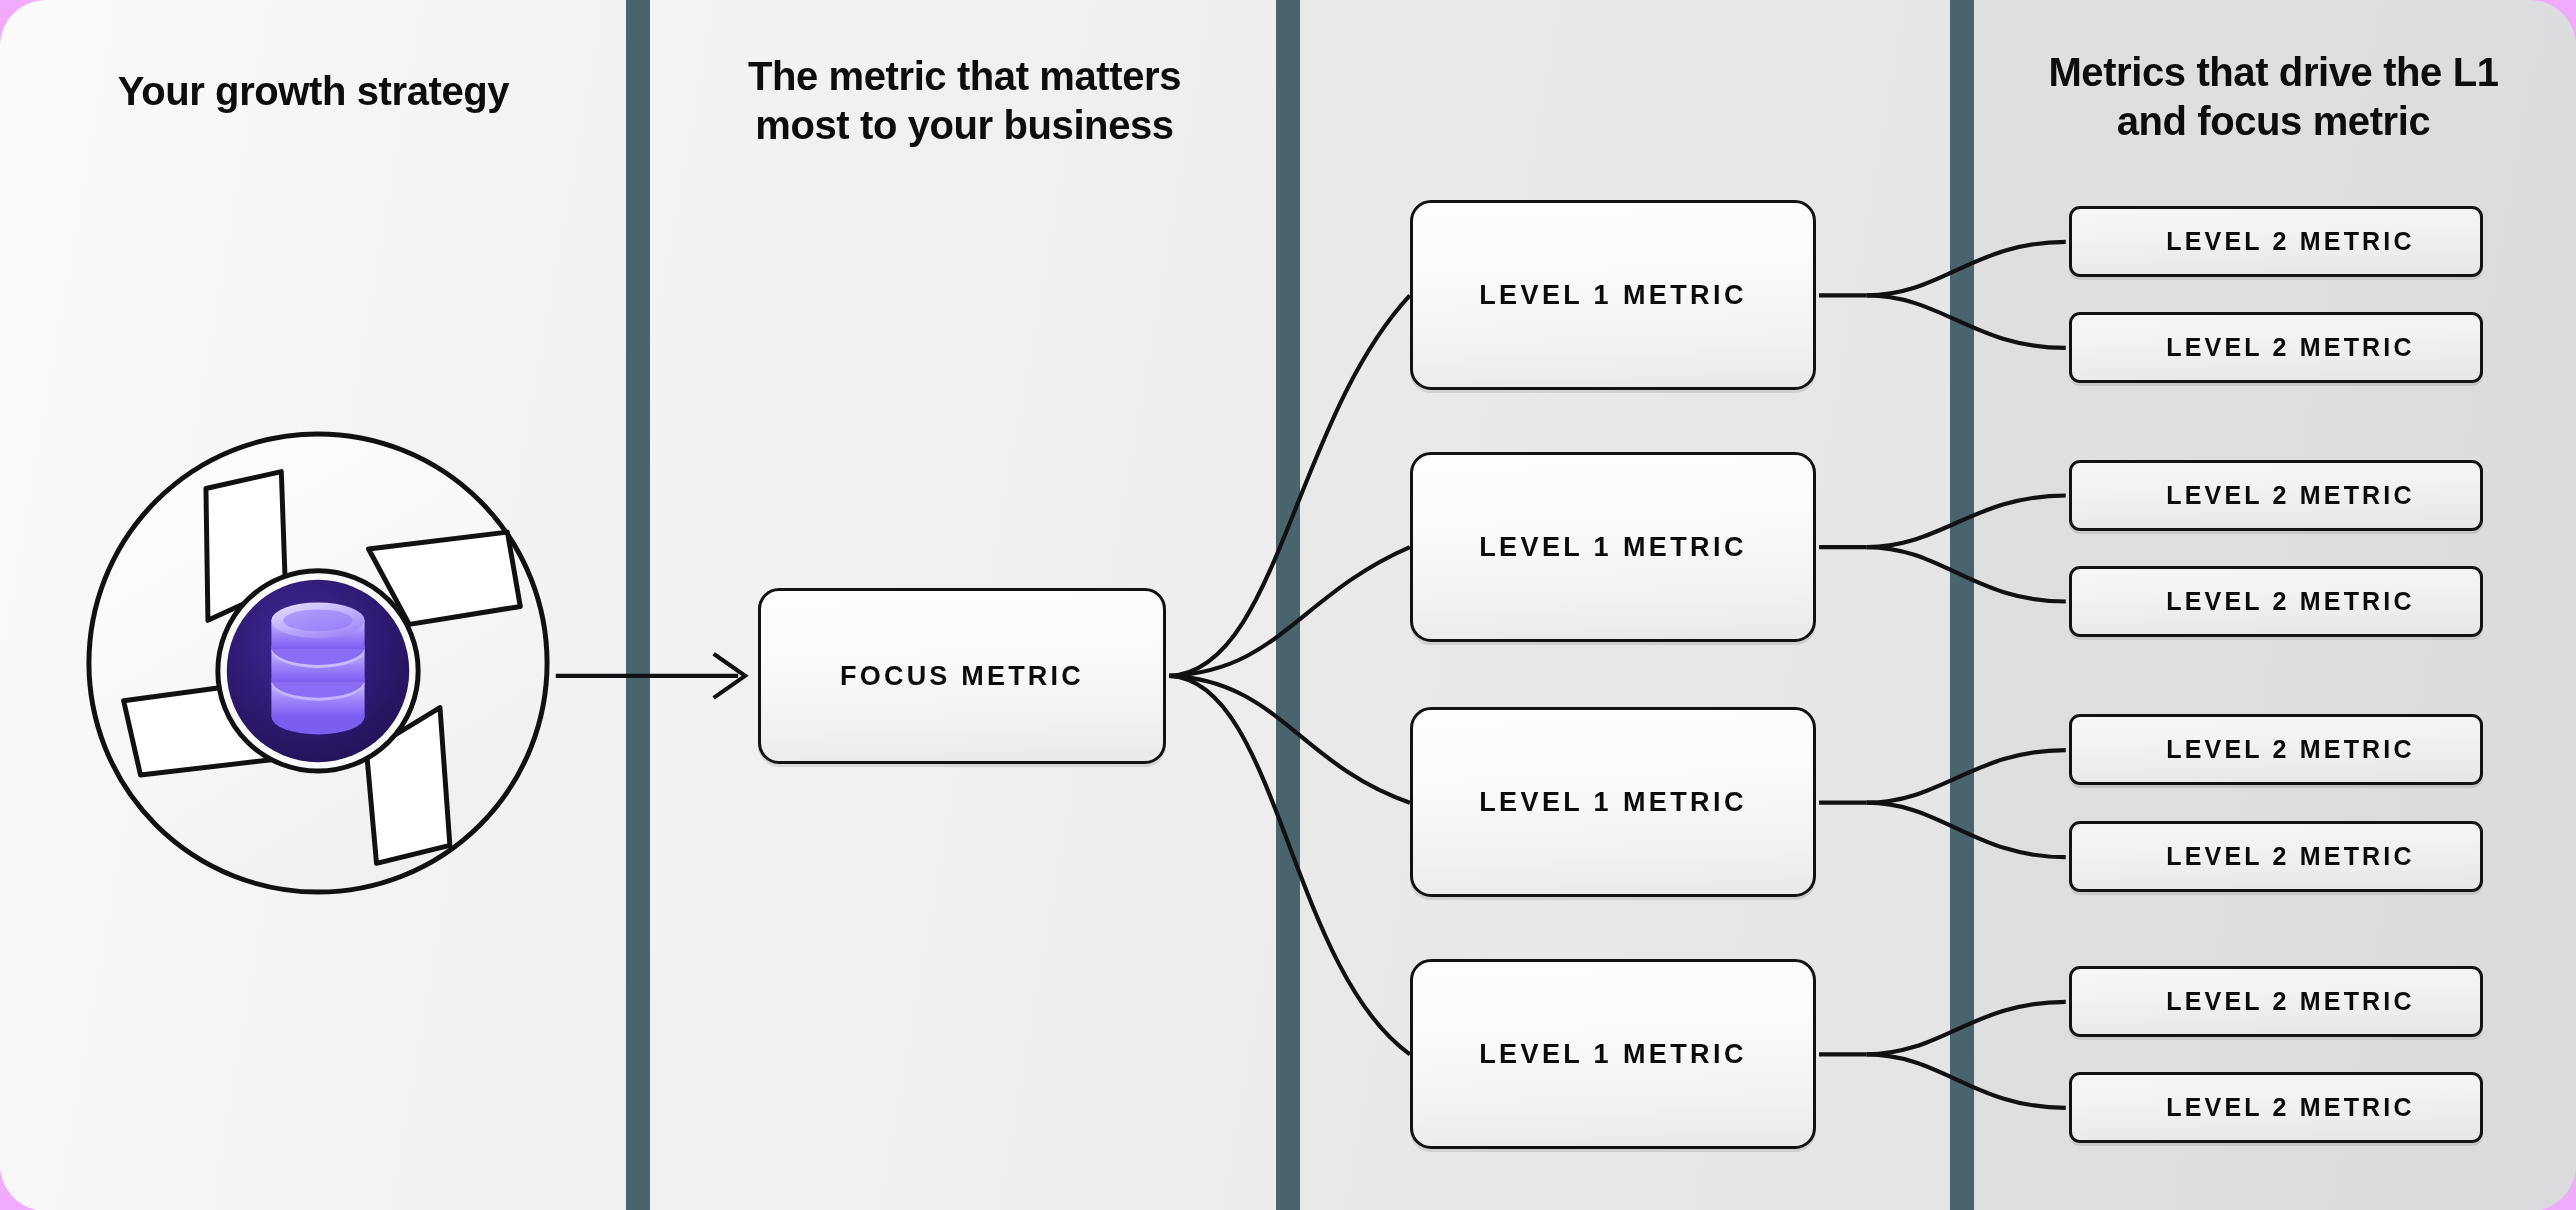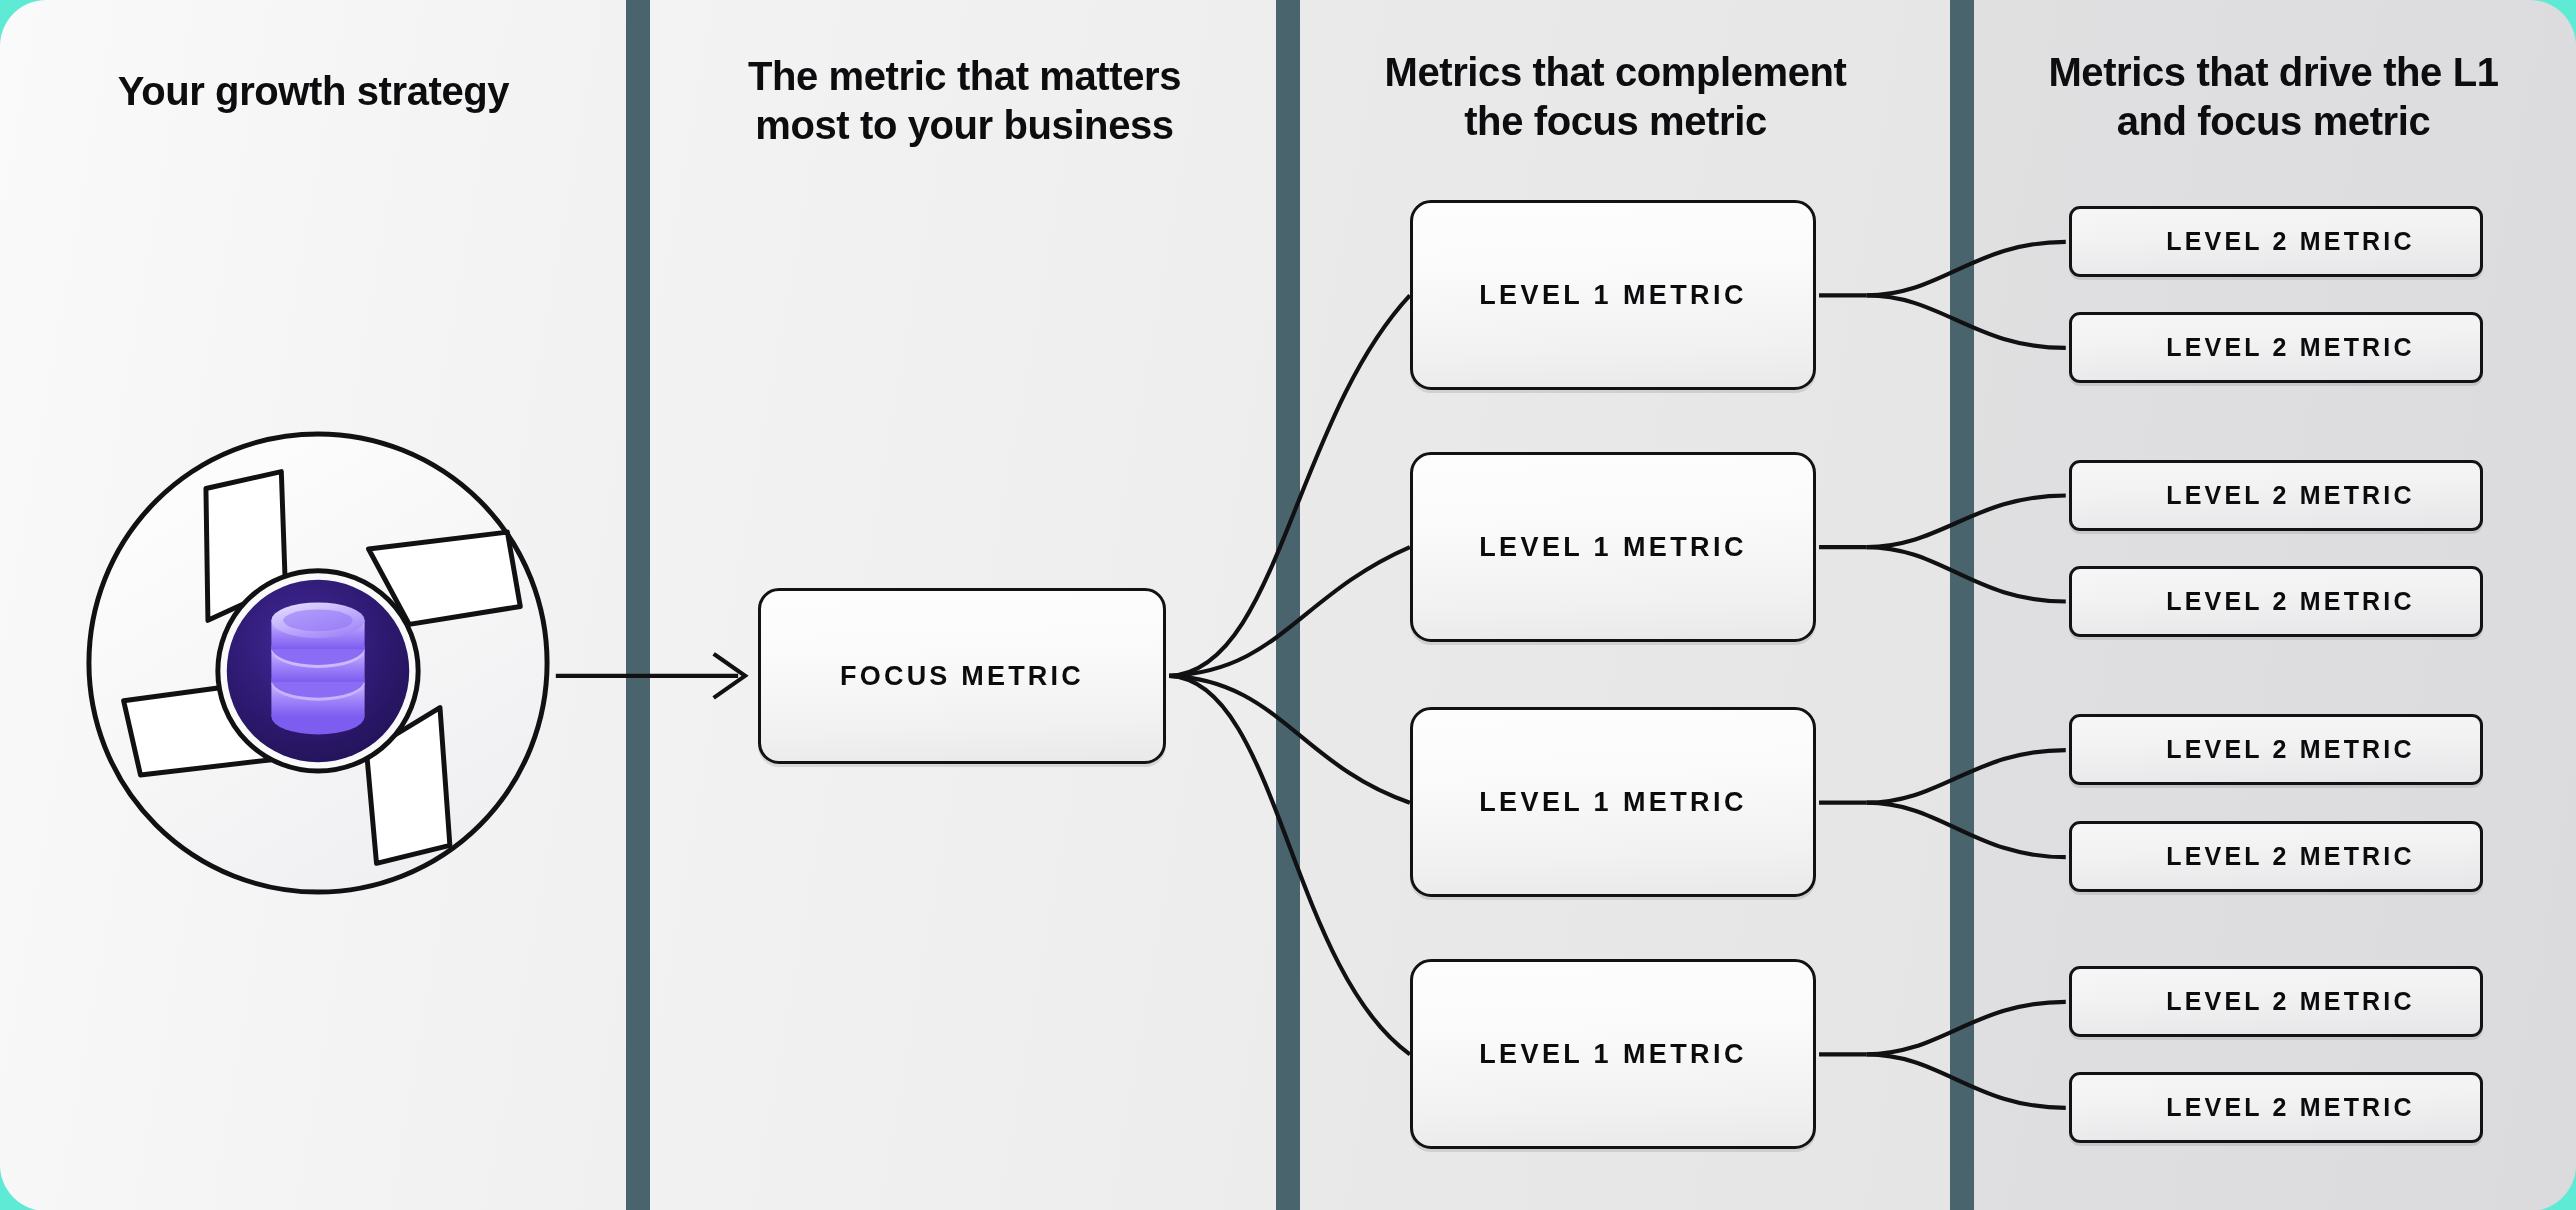--- a/index.html
+++ b/index.html
@@ -5,21 +5,21 @@
   * { box-sizing: border-box; margin: 0; padding: 0; }
   html, body {
     width: 2576px; height: 1211px;
     background: #ffffff;
     font-family: "Liberation Sans", sans-serif;
     overflow: hidden;
   }
   #stage {
     position: relative;
     width: 2576px; height: 1211px;
-    background: #5eead4;
+    background: #f0abfc;
   }
 
   
   .panel {
     position: absolute;
     top: 0;
     height: 1211px;
   }
   #panel-strategy {
     left: 0; width: 626px;
@@ -126,22 +126,20 @@
   <div class="panel" id="panel-complement"></div>
   <div class="panel" id="panel-drive"></div>
 
   <div class="divider" id="divider-1"></div>
   <div class="divider" id="divider-2"></div>
   <div class="divider" id="divider-3"></div>
 
   <div class="col-title" id="title-strategy">Your growth strategy</div>
   <div class="col-title" id="title-focus">The metric that matters
 most to your business</div>
-  <div class="col-title" id="title-complement">Metrics that complement
-the focus metric</div>
   <div class="col-title" id="title-drive">Metrics that drive the L1
 and focus metric</div>
 
   <div id="logo-wrap">
     <svg width="474" height="474" viewBox="0 0 478 478" xmlns="http://www.w3.org/2000/svg">
       <defs>
         <linearGradient id="bladeGrad" x1="0" y1="0" x2="0.6" y2="1">
           <stop offset="0%" stop-color="#ffffff"></stop>
           <stop offset="100%" stop-color="#f0f0f2"></stop>
         </linearGradient>

